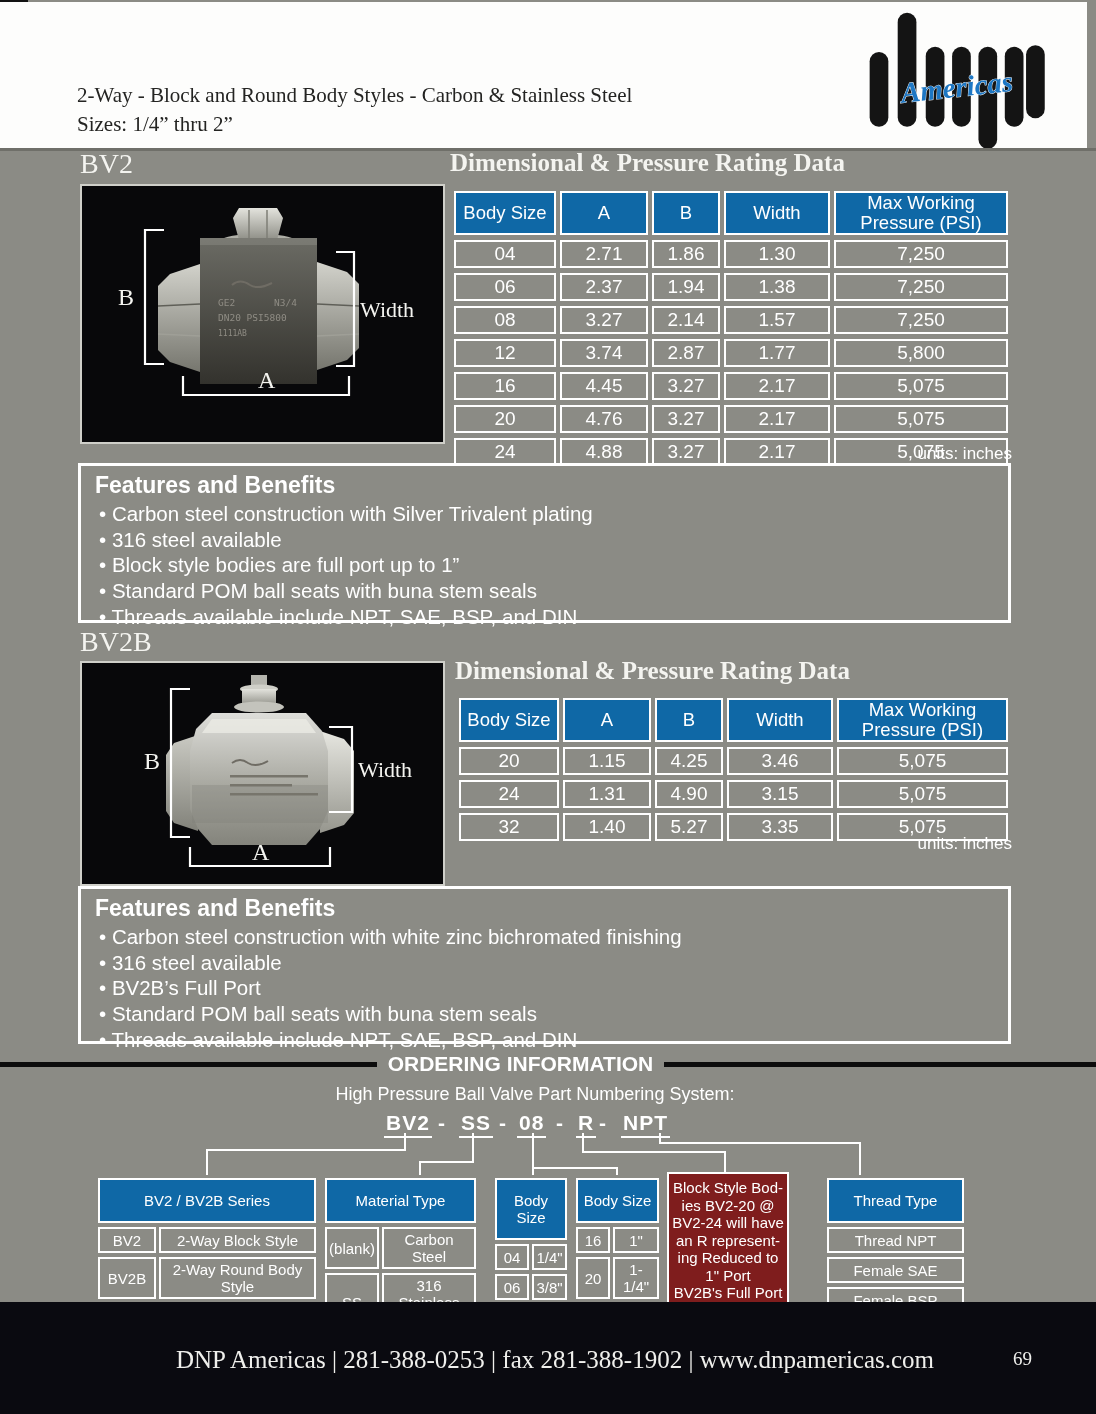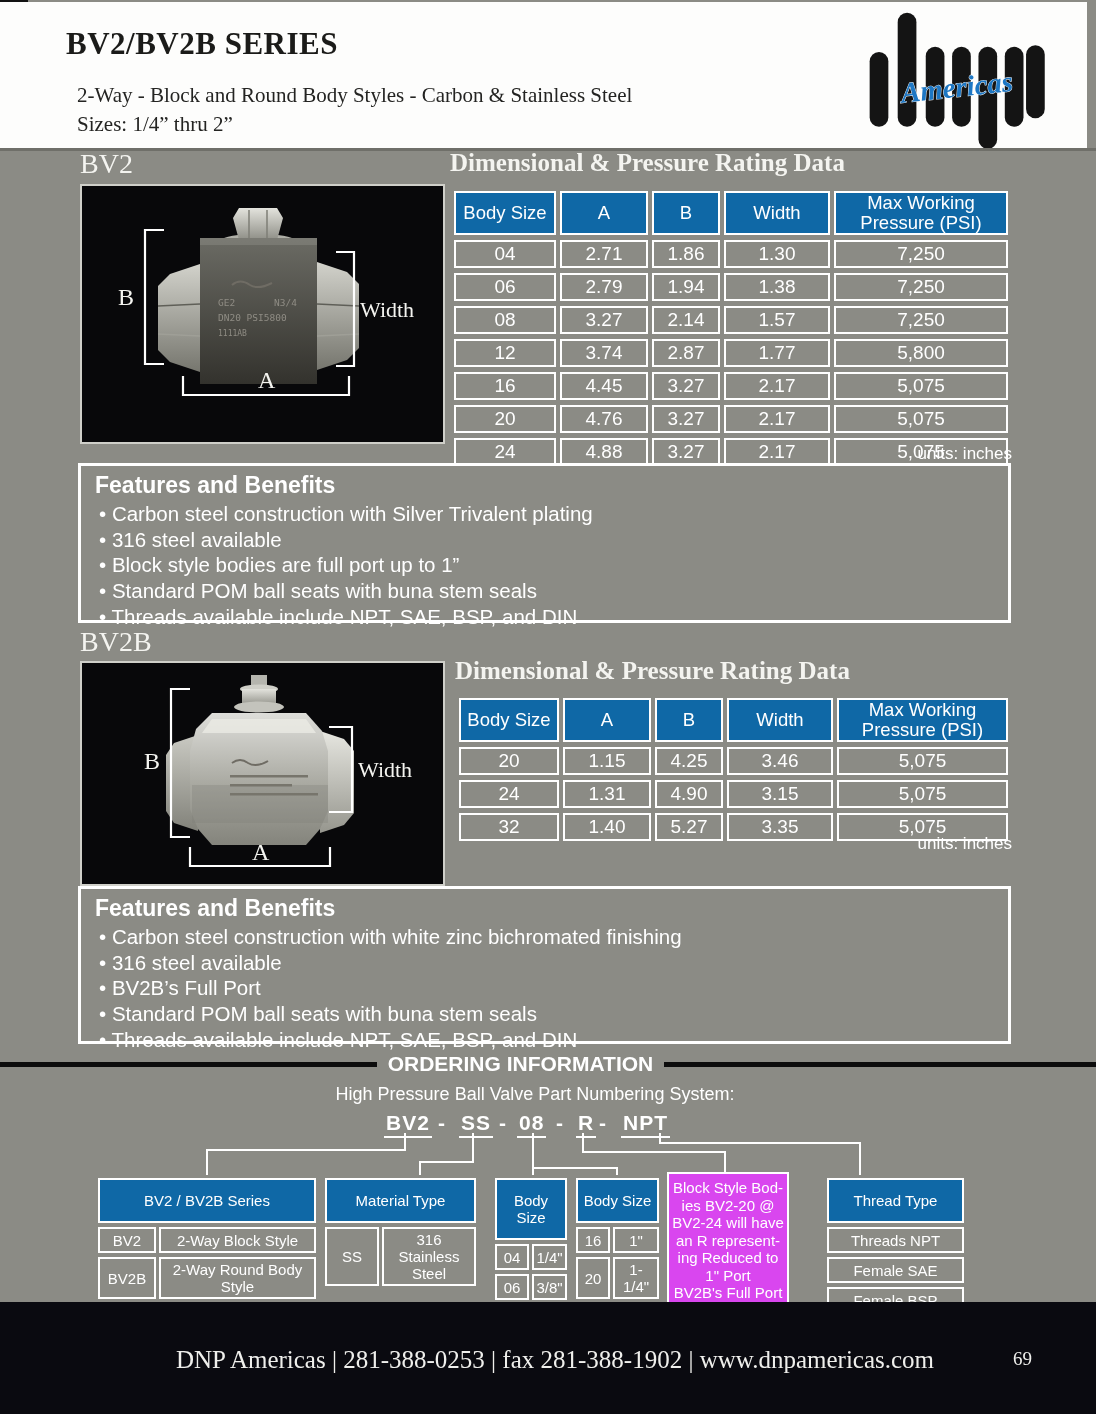--- a/index.html
+++ b/index.html
@@ -48,41 +48,40 @@
   .ord-sub{position:absolute;left:0;top:1084px;width:1070px;margin:0;text-align:center;font-size:18px;color:#fff;}
   .pn-seg{position:absolute;top:1111px;font-size:21px;font-weight:bold;letter-spacing:1px;border-bottom:2px solid #fff;padding:0 2px 1px 2px;}
   .pn-dash{position:absolute;top:1111px;font-size:21px;font-weight:bold;}
   .connectors{position:absolute;left:0;top:1128px;}
   
   .mtable{position:absolute;border-collapse:separate;border-spacing:3px 4px;table-layout:fixed;}
   .mtable th{background:#0f68a6;border:2px solid #fff;color:#fff;font-weight:normal;font-size:15px;padding:12px 2px;}
   .mtable td{border:2px solid #fff;color:#fff;text-align:center;font-size:15px;padding:2px 2px;height:18px;}
   .note-box{
     position:absolute;left:667px;top:1172px;width:114px;box-sizing:content-box;
-    background:#d946ef;border:2px solid #fff;color:#fff;
+    background:#7f1d1d;border:2px solid #fff;color:#fff;
     font-size:15px;line-height:1.17;text-align:center;white-space:pre-line;padding:5px 2px;
   }
   
   .footer{position:absolute;left:0;top:1302px;width:1096px;height:112px;background:#0a0a10;}
   .footer-text{
     position:absolute;left:55px;top:44px;width:1000px;margin:0;text-align:center;
     font-family:"Liberation Serif",serif;font-size:25px;color:#efefec;font-weight:normal;
   }
   .page-num{position:absolute;right:64px;top:46px;font-family:"Liberation Serif",serif;font-size:19px;color:#efefec;}
   .photo-dim{font-family:"Liberation Serif",serif;fill:#f4f4f0;}
   .marking{font-family:"DejaVu Sans Mono",monospace;fill:#8f8c84;}
 </style>
 </head>
 <body>
 
 <div class="page">
 
   <div class="top-notch"></div>
   <div class="header-white">
-    <h1 class="doc-title">BV2/BV2B SERIES</h1>
     <p class="doc-sub sub1">2-Way - Block and Round Body Styles - Carbon &amp; Stainless Steel</p>
     <p class="doc-sub sub2">Sizes: 1/4” thru 2”</p>
     <div class="logo-box">
       <svg width="205" height="136" viewBox="0 0 240 160">
         <g stroke="#141414" stroke-width="22" stroke-linecap="round">
           <line x1="30" y1="58" x2="30" y2="124"></line>
           <line x1="63" y1="12" x2="63" y2="124"></line>
           <line x1="96" y1="52" x2="96" y2="124"></line>
           <line x1="127" y1="52" x2="127" y2="124"></line>
           <line x1="158" y1="52" x2="158" y2="150"></line>
@@ -165,21 +164,21 @@
     <tbody>
         <tr>
           <td>04</td>
           <td>2.71</td>
           <td>1.86</td>
           <td>1.30</td>
           <td>7,250</td>
         </tr>
         <tr>
           <td>06</td>
-          <td>2.79</td>
+          <td>2.37</td>
           <td>1.94</td>
           <td>1.38</td>
           <td>7,250</td>
         </tr>
         <tr>
           <td>08</td>
           <td>3.27</td>
           <td>2.14</td>
           <td>1.57</td>
           <td>7,250</td>
@@ -382,20 +381,24 @@
         <col style="width:54px">
         <col>
       </colgroup>
     <thead>
         <tr>
           <th colspan="2">Material Type</th>
         </tr>
       </thead>
     <tbody>
         <tr>
+          <td>(blank)</td>
+          <td>Carbon Steel</td>
+        </tr>
+        <tr>
           <td>SS</td>
           <td>316 Stainless Steel</td>
         </tr>
       </tbody>
   </table>
 
   <table class="mtable" style="left:492px;top:1174px;width:78px;">
     <colgroup>
         <col style="width:34px">
         <col>
@@ -464,21 +467,21 @@
 BV2B's Full Port</div>
 
   <table class="mtable" style="left:788px;top:1174px;width:143px;margin-left:36px;">
     <thead>
         <tr>
           <th>Thread Type</th>
         </tr>
       </thead>
     <tbody>
         <tr>
-          <td>Threads NPT</td>
+          <td>Thread NPT</td>
         </tr>
         <tr>
           <td>Female SAE</td>
         </tr>
         <tr>
           <td>Female BSP</td>
         </tr>
         <tr>
           <td>DIN</td>
         </tr>

